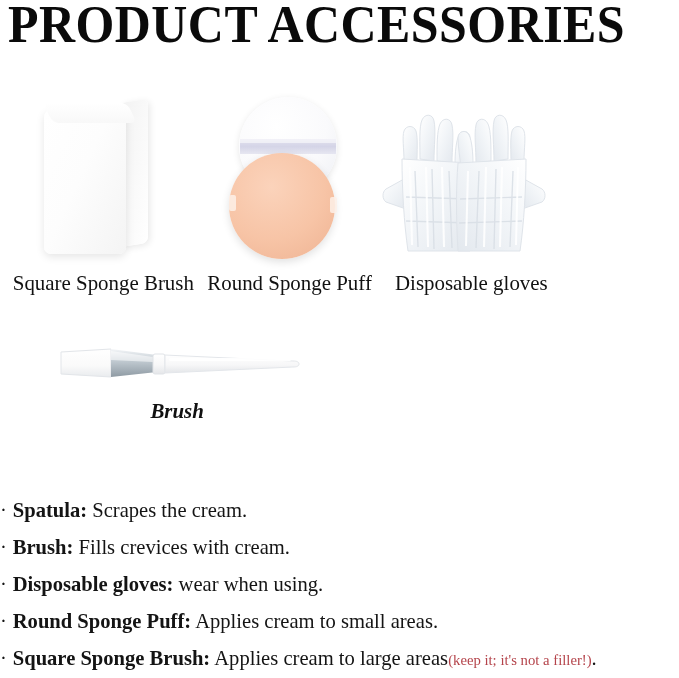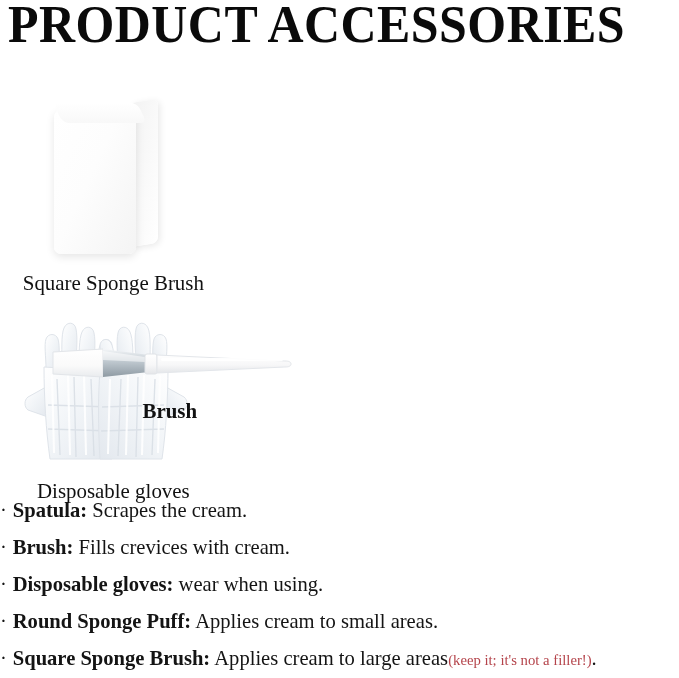--- a/index.html
+++ b/index.html
@@ -30,24 +30,23 @@
     line-height: 58px;
     color: #0a0a0a;
     transform: scaleX(0.96);
     transform-origin: left center;
     white-space: nowrap;
   }
 
   
   .row {
     position: absolute;
-    left: 0;
+    left: 8px;
     width: 555px;
     display: flex;
-    flex-direction: column;
   }
   .row-top { top: 88px; }
   .row-bottom { top: 330px; }
 
   .cell {
     position: relative;
     display: flex;
     flex-direction: column;
     align-items: center;
   }
@@ -235,20 +234,32 @@
     <div class="figure" style="height:172px;">
       <div class="sponge-wrap">
         <div class="sponge-side"></div>
         <div class="sponge-front"></div>
         <div class="sponge-top"></div>
       </div>
     </div>
     <div class="caption" style="margin-top:10px;">Square Sponge Brush</div>
   </div>
 
+  <div class="cell" style="width:226px;">
+    <div class="figure" style="height:172px;">
+      <div class="puff-wrap">
+        <div class="puff-back"></div>
+        <div class="puff-band"></div>
+        <div class="puff-front"></div>
+        <div class="puff-tab puff-tab-l"></div>
+        <div class="puff-tab puff-tab-r"></div>
+      </div>
+    </div>
+    <div class="caption" style="margin-top:10px;">Round Sponge Puff</div>
+  </div>
 
   <div class="cell" style="width:227px;">
     <div class="figure" style="height:172px;">
       <div class="gloves-wrap">
 
         <svg class="glove glove-left" viewBox="0 0 92 155">
           <defs>
             <linearGradient id="gl" x1="0" y1="0" x2="1" y2="1">
               <stop offset="0%" stop-color="#ffffff"></stop>
               <stop offset="45%" stop-color="#f2f5f8"></stop>
@@ -306,21 +317,21 @@
       </div>
     </div>
     <div class="caption" style="margin-top:10px;">Disposable gloves</div>
   </div>
 
 </div>
 
 <div class="row row-bottom">
 
 
-  <div class="cell" style="width:339px;">
+  <div class="cell" style="width:339px;font-style:italic;">
     <div class="figure" style="height:62px;">
       <div class="brush-wrap">
         <svg width="250" height="60" viewBox="0 0 250 60">
           <defs>
             <linearGradient id="br-h" x1="0" y1="0" x2="0" y2="1">
               <stop offset="0%" stop-color="#ffffff"></stop>
               <stop offset="55%" stop-color="#f7f7f8"></stop>
               <stop offset="100%" stop-color="#e4e6e9"></stop>
             </linearGradient>
             <linearGradient id="br-f" x1="0" y1="0" x2="0" y2="1">

